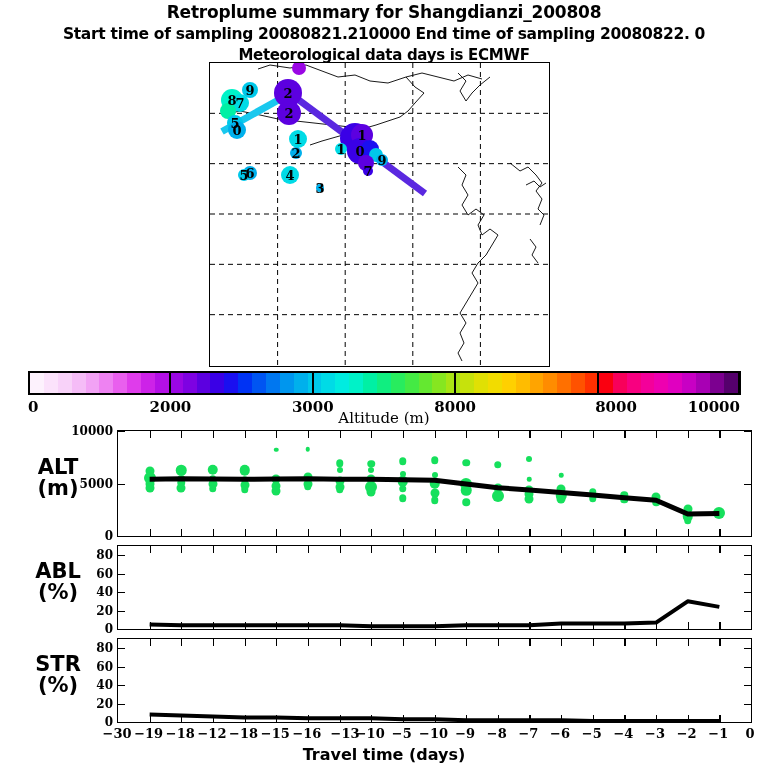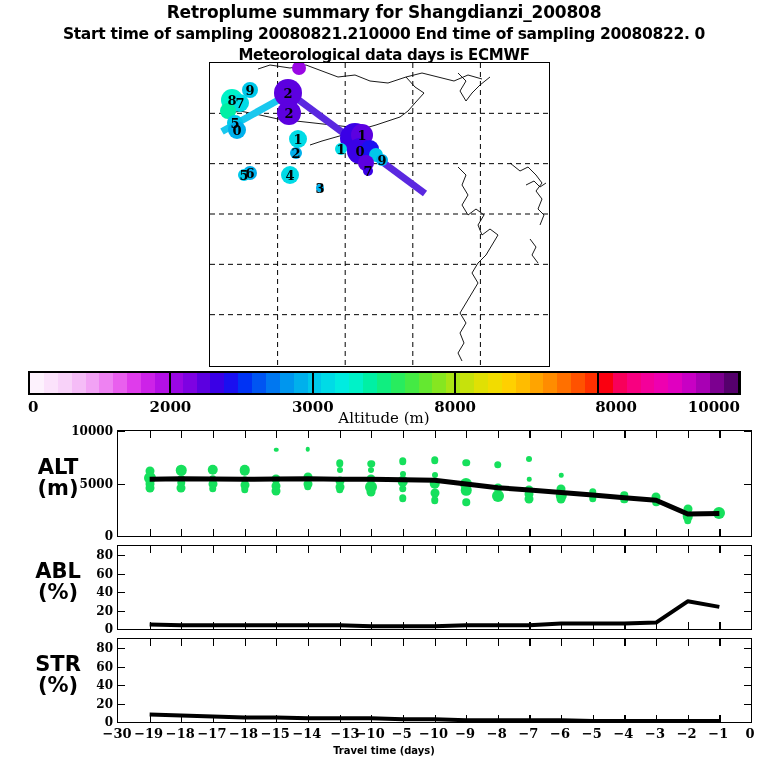--- a/index.html
+++ b/index.html
@@ -45,21 +45,21 @@
          font-size:12px;font-weight:bold;transform:translateY(-50%);
          white-space:nowrap;
          font-family:"DejaVu Serif","Liberation Serif",serif;}
   .tick{position:absolute;background:#000;width:1.2px;}
   .ytickmark{position:absolute;background:#000;height:1.2px;left:0;width:7px;}
   .ytickmarkR{position:absolute;background:#000;height:1.2px;right:0;width:7px;}
   .xlab{position:absolute;font-size:13px;font-weight:bold;
         transform:translateX(-50%);
         font-family:"DejaVu Serif","Liberation Serif",serif;}
   #xaxis-title{top:745px;left:0;width:768px;text-align:center;
-               font-weight:bold;font-size:10px;}
+               font-weight:bold;font-size:16px;}
   .dot{position:absolute;border-radius:50%;background:#16e05c;
        transform:translate(-50%,-50%);}
 </style>
 </head>
 <body>
 
 <div class="abs ttl" id="title-main">Retroplume summary for Shangdianzi_200808</div>
 <div class="abs ttl" id="title-sub">Start time of sampling 20080821.210000     End time of sampling 20080822.    0</div>
 <div class="abs ttl" id="title-met">Meteorological data days is ECMWF</div>
 
@@ -459,24 +459,24 @@
 </div>
 <div class="abs rowlab" id="str-rowlab" style="top: 653.5px;">
   <div>STR</div>
   <div>(%)</div>
 </div>
 
 <div class="abs" id="xaxis-labels" style="left:117px;top:726px;width:635px;height:20px;">
     <div class="xlab" style="left: 0px; top: 0px;">−30</div>
     <div class="xlab" style="left: 31.65px; top: 0px;">−19</div>
     <div class="xlab" style="left: 63.3px; top: 0px;">−18</div>
-    <div class="xlab" style="left: 94.95px; top: 0px;">−17</div>
+    <div class="xlab" style="left: 94.95px; top: 0px;">−12</div>
     <div class="xlab" style="left: 126.6px; top: 0px;">−18</div>
     <div class="xlab" style="left: 158.25px; top: 0px;">−15</div>
-    <div class="xlab" style="left: 189.9px; top: 0px;">−14</div>
+    <div class="xlab" style="left: 189.9px; top: 0px;">−16</div>
     <div class="xlab" style="left: 228px; top: 0px;">−13</div>
     <div class="xlab" style="left: 253.2px; top: 0px;">−10</div>
     <div class="xlab" style="left: 284.85px; top: 0px;">−5</div>
     <div class="xlab" style="left: 316.5px; top: 0px;">−10</div>
     <div class="xlab" style="left: 348.15px; top: 0px;">−9</div>
     <div class="xlab" style="left: 379.8px; top: 0px;">−8</div>
     <div class="xlab" style="left: 411.45px; top: 0px;">−7</div>
     <div class="xlab" style="left: 443.1px; top: 0px;">−6</div>
     <div class="xlab" style="left: 474.75px; top: 0px;">−5</div>
     <div class="xlab" style="left: 506.4px; top: 0px;">−4</div>

